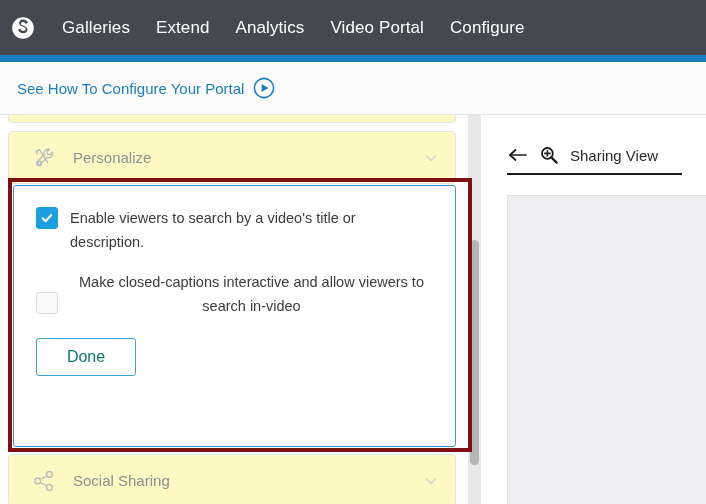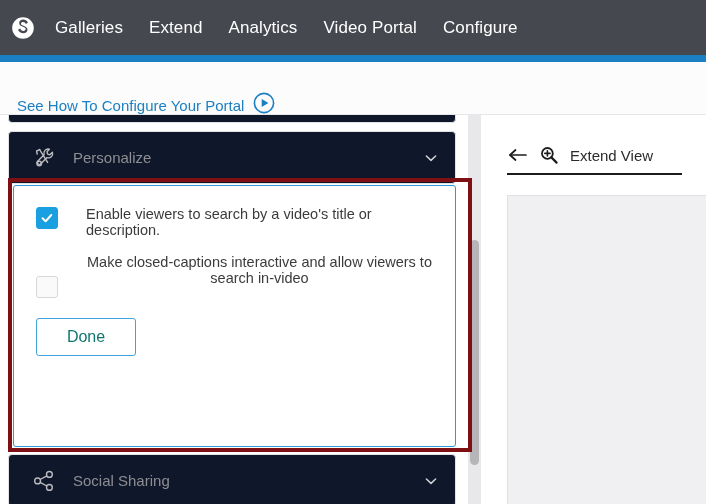--- a/index.html
+++ b/index.html
@@ -8,21 +8,21 @@
     overflow: hidden;
     background: #ffffff;
     font-family: "Liberation Sans", sans-serif;
   }
   #app { position: relative; width: 706px; height: 504px; }
 
   
   .topnav {
     position: absolute; left: 0; top: 0; width: 706px; height: 55px;
     background: #45484f;
-    display: flex; align-items: center;
+    display: flex; align-items: center; gap: 7px;
   }
   .brand-logo {
     width: 38px; height: 38px; margin-left: 4px;
     display: flex; align-items: center; justify-content: center;
     flex: 0 0 auto;
   }
   .nav-links { display: flex; align-items: center; }
   .nav-link {
     color: #ffffff;
     font-size: 17px;
@@ -33,21 +33,21 @@
   }
   .nav-accent {
     position: absolute; left: 0; top: 55px; width: 706px; height: 7px;
     background: #1b7fc3;
   }
 
   
   .banner {
     position: absolute; left: 0; top: 62px; width: 706px; height: 53px;
     background: #fcfcfc;
-    display: flex; align-items: flex-end;
+    display: flex; align-items: center;
     border-bottom: 1px solid #e6e6e6;
   }
   .banner-link {
     margin-left: 17px;
     color: #1b7fc3;
     font-size: 15px;
     cursor: pointer;
     white-space: nowrap;
   }
   .play-circle {
@@ -59,21 +59,21 @@
 
   
   .left-panel {
     position: absolute; left: 0; top: 115px; width: 468px; height: 389px;
     background: #ffffff;
     overflow: hidden;
   }
   .card {
     position: absolute;
     left: 8px; width: 448px;
-    background: #0f172a;
+    background: #fef9c3;
     border: 1px solid #e3e3e5;
     border-radius: 4px;
   }
   .card-partial { top: -28px; height: 36px; }
   .card-personalize { top: 16px; height: 53px; }
   .card-social { top: 339px; height: 53px; }
 
   .acc-header {
     display: flex; align-items: center;
     height: 100%;
@@ -124,24 +124,24 @@
     width: 22px; height: 22px; flex: 0 0 auto;
     border-radius: 3px;
     cursor: pointer;
     display: flex; align-items: center; justify-content: center;
     margin-top: 1px;
   }
   .cbox.on { background: #1a9fe0; border: 1px solid #1a9fe0; }
   .cbox.off { background: #fafafa; border: 1px solid #d8d8d8; }
   .cbox.second-pos { margin-top: 22px; }
   .check-label {
-    margin-left: 28px;
+    margin-left: 12px;
     font-size: 14.5px;
     color: #3b3b3b;
-    line-height: 16px;
+    line-height: 24px;
     max-width: 370px;
   }
   .done-btn {
     margin: 4px 0 0 0;
     width: 100px; height: 38px;
     border: 1px solid #3fa3dd;
     border-radius: 3px;
     background: #ffffff;
     color: #0f766e;
     font-size: 16px;
@@ -324,18 +324,18 @@
       <span class="zoom-icon">
         <svg width="20" height="20" viewBox="0 0 20 20">
           <g fill="none" stroke="#1c1c1c" stroke-width="1.8">
             <circle cx="8.4" cy="8.4" r="5.4"></circle>
             <path d="M12.4 12.4 L17.6 17.6" stroke-width="2.2" stroke-linecap="round"></path>
             <path d="M8.4 5.8 L8.4 11" stroke-width="1.6" stroke-linecap="round"></path>
             <path d="M5.8 8.4 L11 8.4" stroke-width="1.6" stroke-linecap="round"></path>
           </g>
         </svg>
       </span>
-      <span class="extend-label">Extend View</span>
+      <span class="extend-label">Sharing View</span>
     </div>
     <div class="preview-box"></div>
   </div>
 
 </div>
 
 </body></html>

